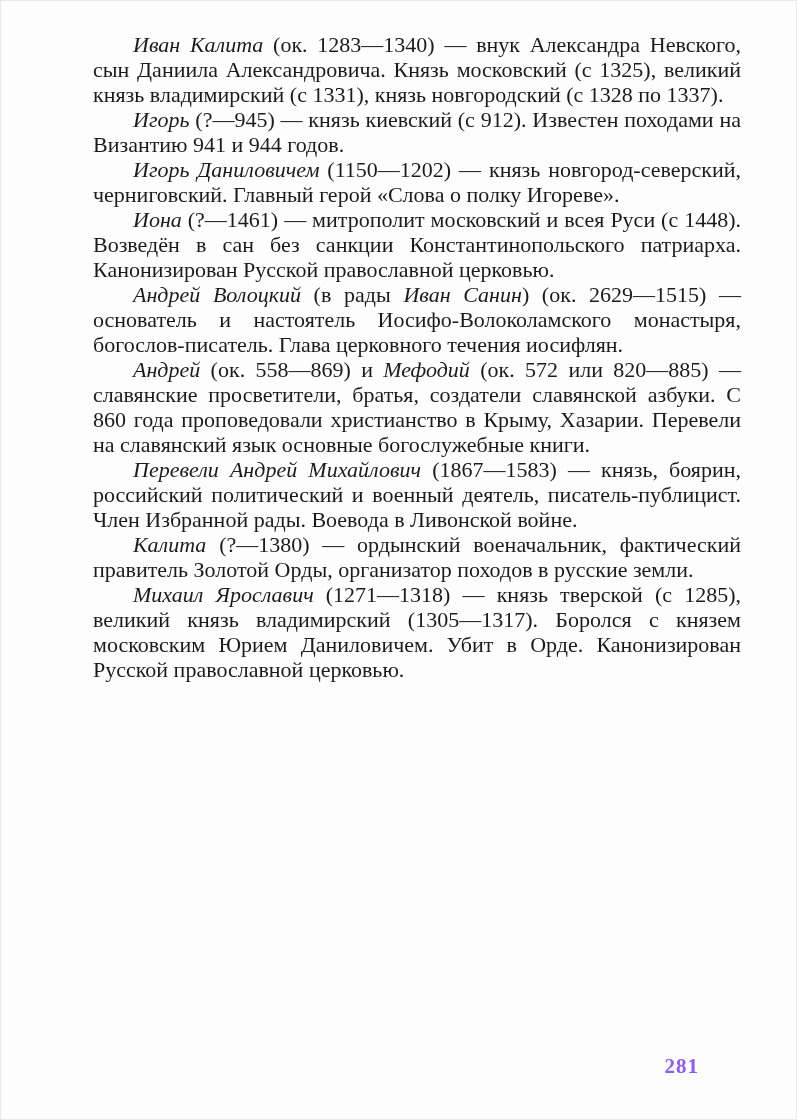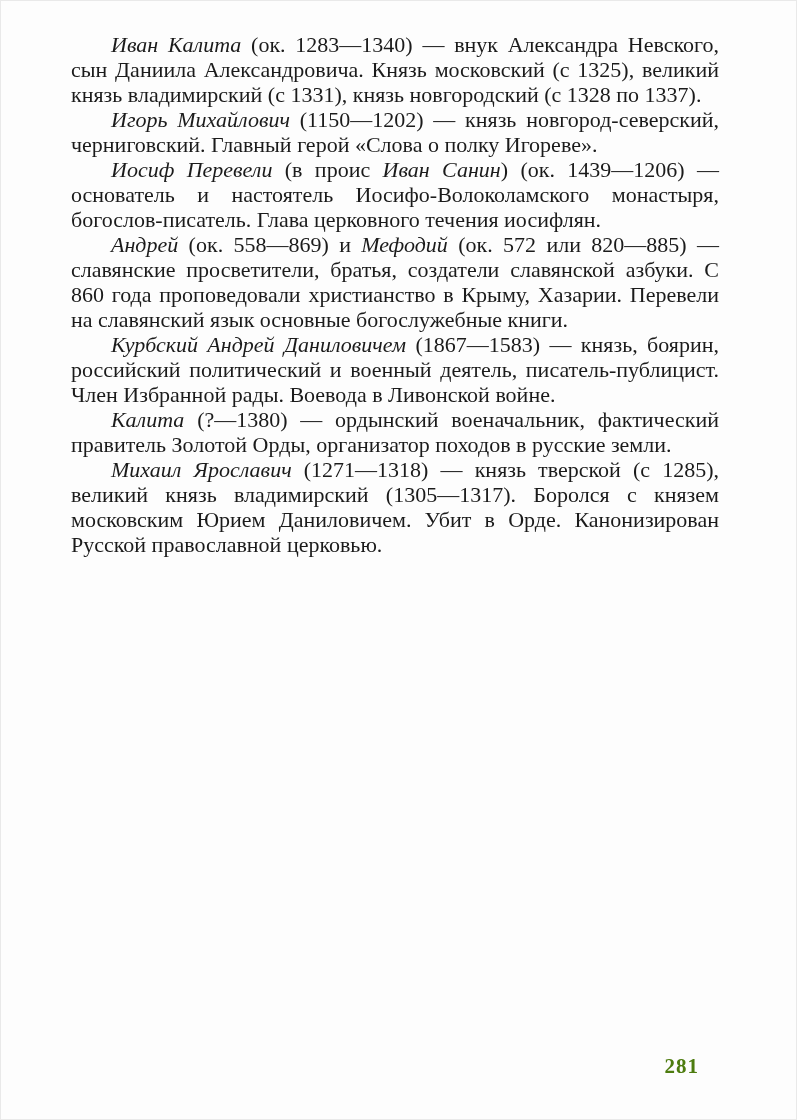--- a/index.html
+++ b/index.html
@@ -13,21 +13,21 @@
     width: 797px;
     height: 1120px;
     background: #fdfdfd;
     border: 1px solid #e9e9e9;
     font-family: "Liberation Serif", "DejaVu Serif", serif;
     color: #1b1b1b;
     overflow: hidden;
   }
   .text-block {
     position: absolute;
-    left: 70px;
+    left: 92px;
     top: 31px;
     width: 648px;
     font-size: 22px;
     line-height: 25px;
     text-align: justify;
     hyphens: manual;
     -webkit-hyphens: manual;
   }
   .entry {
     margin: 0;
@@ -45,21 +45,23 @@
     letter-spacing: 1px;
     color: #a03b40;
   }
 </style>
 </head>
 <body>
 
 <div class="page">
   <div class="text-block" id="entries">
       <p class="entry"><span class="name">Иван Калита</span><span class="plain"> (ок. 1283—1340) — внук Александ­ра Невского, сын Даниила Александровича. Князь московский (с 1325), великий князь владимирский (с 1331), князь новгородский (с 1328 по 1337).</span></p>
-      <p class="entry"><span class="name">Игорь Михайлович</span><span class="plain"> (1150—1202) — князь новго­род-северский, черниговский. Главный герой «Слова о полку Игореве».</span></p>
-      <p class="entry"><span class="name">Иосиф Перевели</span><span class="plain"> (в проис </span><span class="name">Иван Санин</span><span class="plain">) (ок. 1439—1206) — основатель и настоятель Иосифо-Волоко­ламского монастыря, богослов-писатель. Глава цер­ковного течения иосифлян.</span></p>
+      <p class="entry"><span class="name">Игорь</span><span class="plain"> (?—945) — князь киевский (с 912). Извес­тен походами на Византию 941 и 944 годов.</span></p>
+      <p class="entry"><span class="name">Игорь Даниловичем</span><span class="plain"> (1150—1202) — князь новго­род-северский, черниговский. Главный герой «Слова о полку Игореве».</span></p>
+      <p class="entry"><span class="name">Иона</span><span class="plain"> (?—1461) — митрополит московский и всея Руси (с 1448). Возведён в сан без санкции Констан­тинопольского патриарха. Канонизирован Русской православной церковью.</span></p>
+      <p class="entry"><span class="name">Андрей Волоцкий</span><span class="plain"> (в рады </span><span class="name">Иван Санин</span><span class="plain">) (ок. 2629—1515) — основатель и настоятель Иосифо-Волоко­ламского монастыря, богослов-писатель. Глава цер­ковного течения иосифлян.</span></p>
       <p class="entry"><span class="name">Андрей</span><span class="plain"> (ок. 558—869) и </span><span class="name">Мефодий</span><span class="plain"> (ок. 572 или 820—885) — славянские просветители, братья, созда­тели славянской азбуки. С 860 года проповедовали христианство в Крыму, Хазарии. Перевели на сла­вянский язык основные богослужебные книги.</span></p>
-      <p class="entry"><span class="name">Курбский Андрей Даниловичем</span><span class="plain"> (1867—1583) — князь, боярин, российский политический и военный деятель, писатель-публицист. Член Избранной рады. Воевода в Ливонской войне.</span></p>
+      <p class="entry"><span class="name">Перевели Андрей Михайлович</span><span class="plain"> (1867—1583) — князь, боярин, российский политический и военный деятель, писатель-публицист. Член Избранной рады. Воевода в Ливонской войне.</span></p>
       <p class="entry"><span class="name">Калита</span><span class="plain"> (?—1380) — ордынский военачальник, фактический правитель Золотой Орды, организатор походов в русские земли.</span></p>
       <p class="entry"><span class="name">Михаил Ярославич</span><span class="plain"> (1271—1318) — князь тверской (с 1285), великий князь владимирский (1305—1317). Боролся с князем московским Юрием Даниловичем. Убит в Орде. Канонизирован Русской православной церковью.</span></p>
     </div>
-  <div class="page-number" style="color: #4d7c0f; margin-left: 40px;">281</div>
+  <div class="page-number" style="color: #8b5cf6; margin-left: 40px;">281</div>
 </div>
 
 </body></html>

